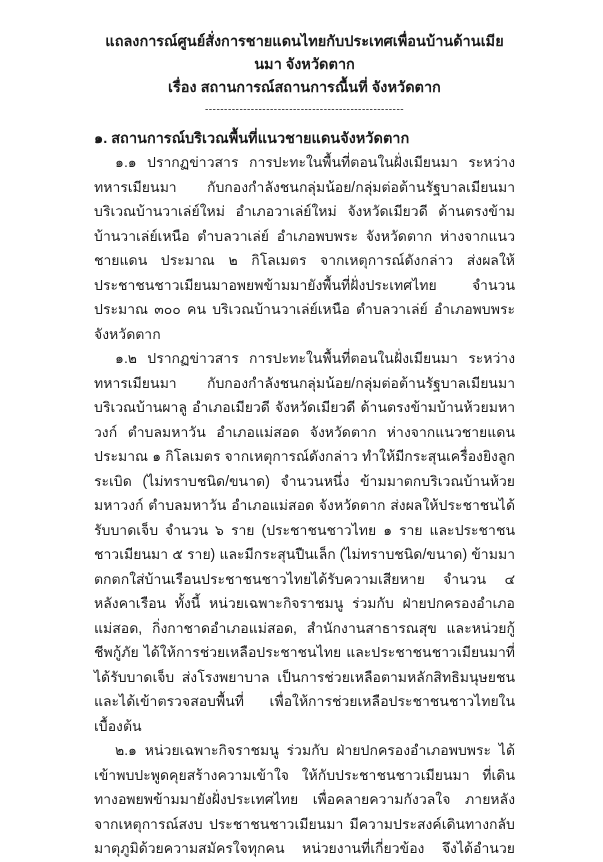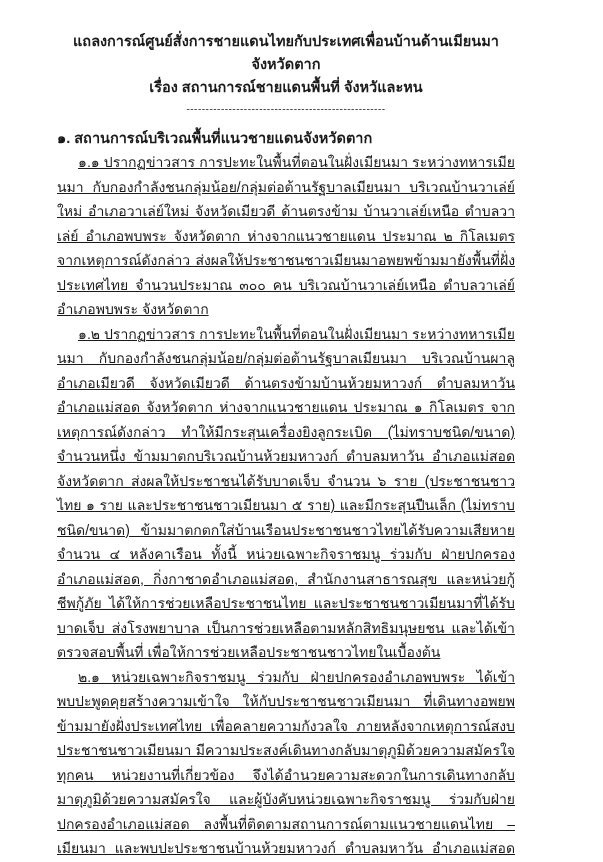--- a/index.html
+++ b/index.html
@@ -7,21 +7,21 @@
       width: 603px;
       height: 862px;
       background: #ffffff;
       overflow: hidden;
       font-family: "Liberation Sans", sans-serif;
     }
     .page {
       box-sizing: border-box;
       width: 543px;
       height: 862px;
-      padding: 30px 28px 0 57px;
+      padding: 30px 28px 0 94px;
       color: #1a1a1a;
     }
     .header {
       text-align: center;
       font-weight: bold;
       font-size: 14.5px;
       line-height: 23px;
     }
     .separator {
       text-align: center;
@@ -38,31 +38,30 @@
       font-size: 14.5px;
       line-height: 24px;
       margin-top: 10px;
     }
     .para {
       font-size: 14px;
       line-height: 24.5px;
       text-align: justify;
       text-indent: 21px;
       margin: 0;
-      text-decoration: underline;
     }
   </style>
 </head>
 <body>
 
 <div class="page">
 
   <div class="header">
     <div>แถลงการณ์ศูนย์สั่งการชายแดนไทยกับประเทศเพื่อนบ้านด้านเมียนมา จังหวัดตาก</div>
-    <div>เรื่อง สถานการณ์ชายแดนพื้นที่ จังหวัและหน</div>
+    <div>เรื่อง สถานการณ์สถานการณื้นที่ จังหวัดตาก</div>
   </div>
 
   <div class="separator">----------------------------------------------------</div>
 
   <div class="section-heading">๑. สถานการณ์บริเวณพื้นที่แนวชายแดนจังหวัดตาก</div>
   <p class="para">๑.๑ ปรากฏข่าวสาร การปะทะในพื้นที่ตอนในฝั่งเมียนมา ระหว่างทหารเมียนมา กับกองกำลังชนกลุ่มน้อย/กลุ่มต่อต้านรัฐบาลเมียนมา บริเวณบ้านวาเล่ย์ใหม่  อำเภอวาเล่ย์ใหม่ จังหวัดเมียวดี ด้านตรงข้าม บ้านวาเล่ย์เหนือ ตำบลวาเล่ย์ อำเภอพบพระ จังหวัดตาก ห่างจากแนวชายแดน ประมาณ ๒ กิโลเมตร จากเหตุการณ์ดังกล่าว ส่งผลให้ประชาชนชาวเมียนมาอพยพข้ามมายังพื้นที่ฝั่งประเทศไทย จำนวนประมาณ ๓๐๐ คน บริเวณบ้านวาเล่ย์เหนือ ตำบลวาเล่ย์ อำเภอพบพระ จังหวัดตาก</p>
   <p class="para">๑.๒ ปรากฏข่าวสาร การปะทะในพื้นที่ตอนในฝั่งเมียนมา ระหว่างทหารเมียนมา กับกองกำลังชนกลุ่มน้อย/กลุ่มต่อต้านรัฐบาลเมียนมา บริเวณบ้านผาลู อำเภอเมียวดี จังหวัดเมียวดี ด้านตรงข้ามบ้านห้วยมหาวงก์ ตำบลมหาวัน อำเภอแม่สอด จังหวัดตาก ห่างจากแนวชายแดน ประมาณ ๑ กิโลเมตร จากเหตุการณ์ดังกล่าว ทำให้มีกระสุนเครื่องยิงลูกระเบิด (ไม่ทราบชนิด/ขนาด) จำนวนหนึ่ง ข้ามมาตกบริเวณบ้านห้วยมหาวงก์ ตำบลมหาวัน อำเภอแม่สอด จังหวัดตาก ส่งผลให้ประชาชนได้รับบาดเจ็บ จำนวน ๖ ราย (ประชาชนชาวไทย ๑ ราย และประชาชนชาวเมียนมา ๕ ราย) และมีกระสุนปืนเล็ก (ไม่ทราบชนิด/ขนาด) ข้ามมาตกตกใส่บ้านเรือนประชาชนชาวไทยได้รับความเสียหาย จำนวน ๔ หลังคาเรือน ทั้งนี้ หน่วยเฉพาะกิจราชมนู ร่วมกับ ฝ่ายปกครองอำเภอแม่สอด, กิ่งกาชาดอำเภอแม่สอด, สำนักงานสาธารณสุข และหน่วยกู้ชีพกู้ภัย ได้ให้การช่วยเหลือประชาชนไทย และประชาชนชาวเมียนมาที่ได้รับบาดเจ็บ ส่งโรงพยาบาล เป็นการช่วยเหลือตามหลักสิทธิมนุษยชน และได้เข้าตรวจสอบพื้นที่ เพื่อให้การช่วยเหลือประชาชนชาวไทยในเบื้องต้น</p>
 
   <p class="para">๒.๑ หน่วยเฉพาะกิจราชมนู ร่วมกับ ฝ่ายปกครองอำเภอพบพระ ได้เข้าพบปะพูดคุยสร้างความเข้าใจ ให้กับประชาชนชาวเมียนมา ที่เดินทางอพยพข้ามมายังฝั่งประเทศไทย เพื่อคลายความกังวลใจ ภายหลังจากเหตุการณ์สงบ ประชาชนชาวเมียนมา มีความประสงค์เดินทางกลับมาตุภูมิด้วยความสมัครใจทุกคน หน่วยงานที่เกี่ยวข้อง จึงได้อำนวยความสะดวกในการเดินทางกลับมาตุภูมิด้วยความสมัครใจ และผู้บังคับหน่วยเฉพาะกิจราชมนู ร่วมกับฝ่ายปกครองอำเภอแม่สอด ลงพื้นที่ติดตามสถานการณ์ตามแนวชายแดนไทย – เมียนมา และพบปะประชาชนบ้านห้วยมหาวงก์ ตำบลมหาวัน อำเภอแม่สอด จังหวัดตาก เพื่อประชาสัมพันธ์สถานการณ์ในปัจจุบัน ให้ประชาชนคลายความกังวลใจ</p>
 

